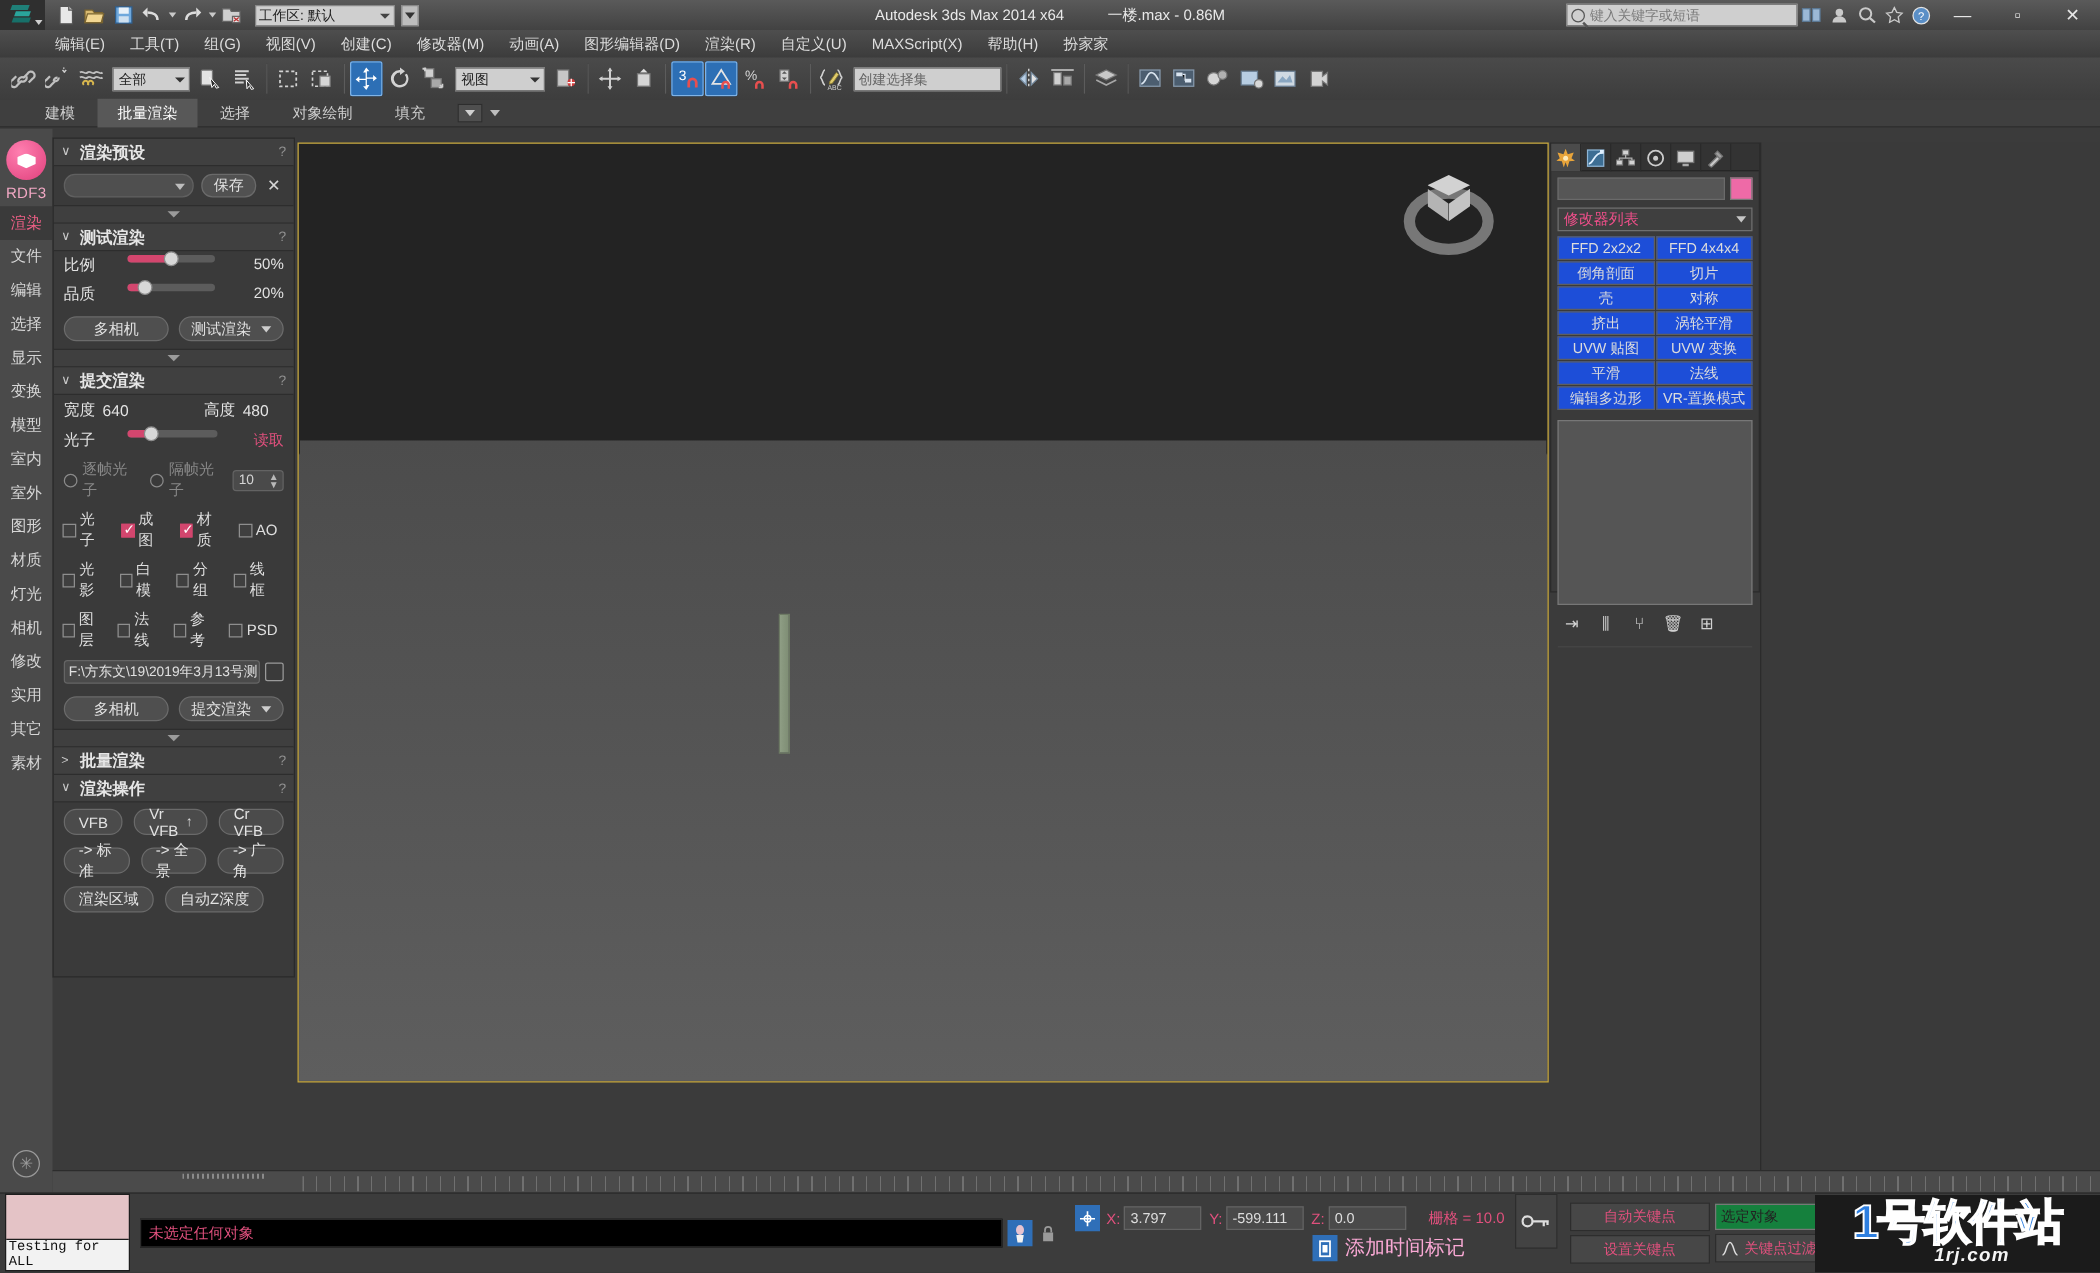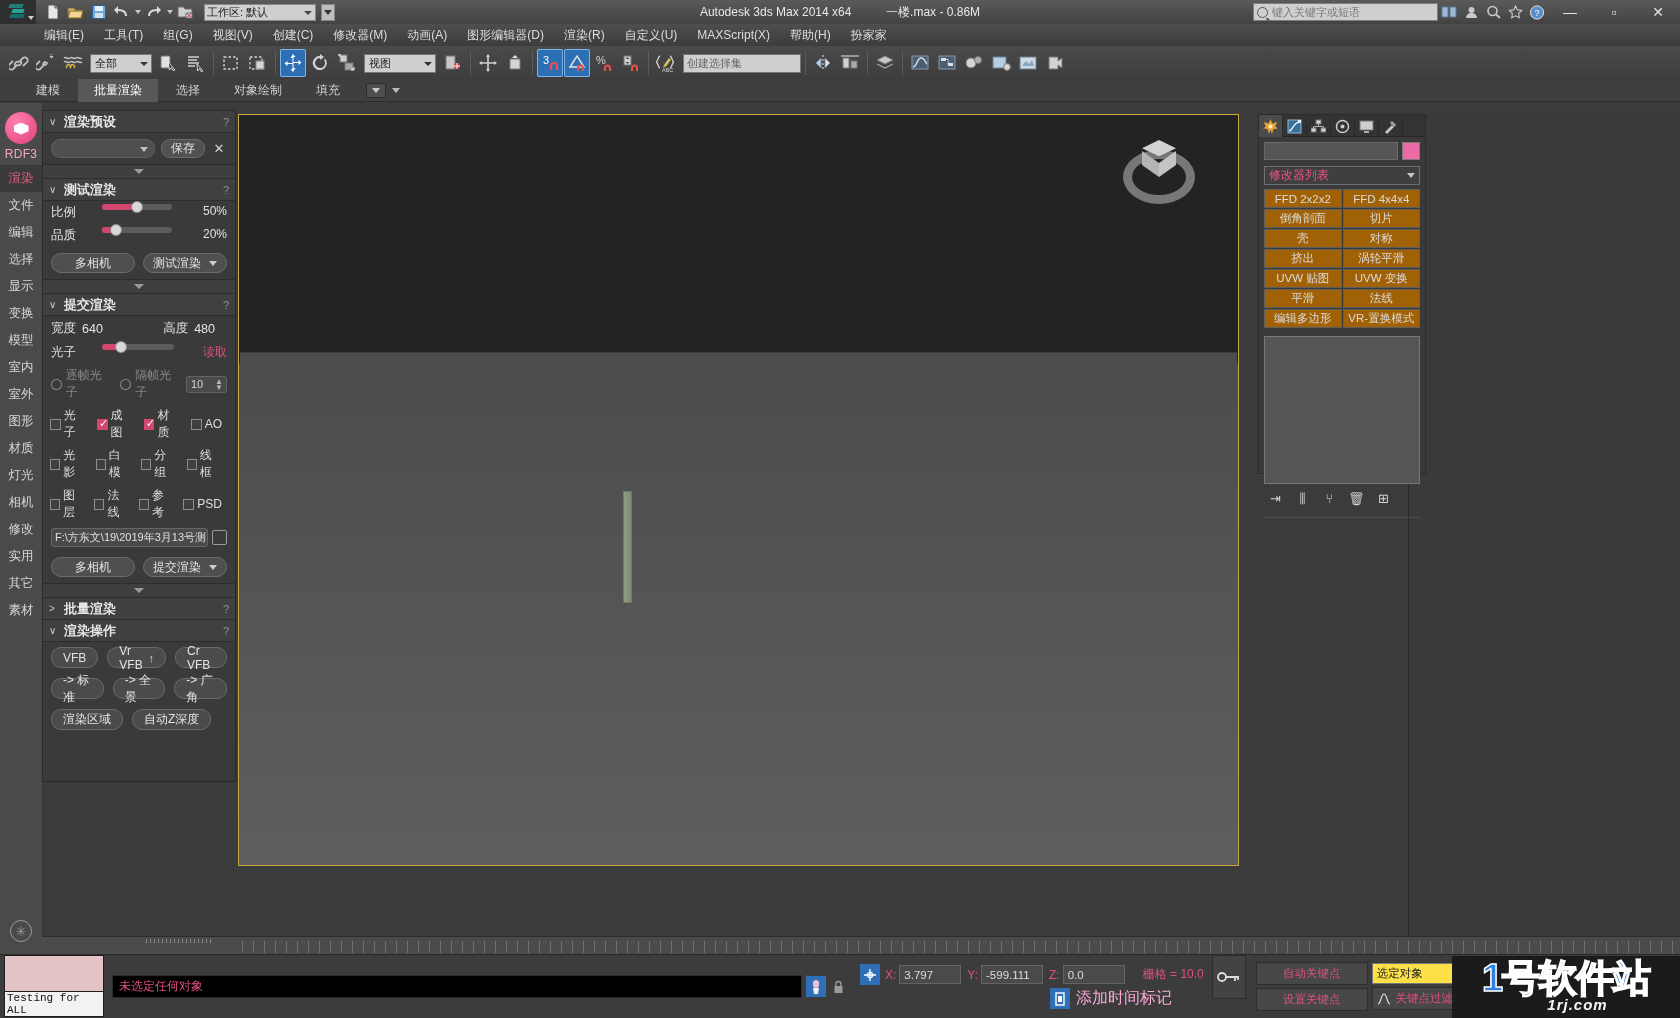--- a/index.html
+++ b/index.html
@@ -157,34 +157,34 @@
   .vc-cube .f{ position:absolute; }
   .vc-top{ left:3px; top:0; width:34px; height:17px; background:#d2d2d2;
     clip-path:polygon(50% 0,100% 48%,50% 96%,0 48%); }
   .vc-left{ left:3px; top:11px; width:17px; height:26px; background:#b4b4b4;
     clip-path:polygon(0 0,100% 46%,100% 100%,0 54%); }
   .vc-right{ left:20px; top:11px; width:17px; height:26px; background:#c4c4c4;
     clip-path:polygon(0 46%,100% 0,100% 54%,0 100%); }
 
   
   .rpanel{ position:absolute; left:1240px; top:114px; width:168px; height:360px;
-    background:#3a3a3a; border:1px solid #2b2b2b;margin-left:18px;}
+    background:#3a3a3a; border:1px solid #2b2b2b;}
   .rp-tabs{ display:flex; height:22px; background:#333; border-bottom:1px solid #262626;}
   .rp-tab{ width:24px; height:22px; display:flex; align-items:center; justify-content:center;
     border-right:1px solid #2a2a2a; }
   .rp-tab.sel{ background:#4b4b4b; }
   .rp-namerow{ display:flex; align-items:center; gap:4px; padding:5px 5px 3px 5px;}
   .rp-name{ flex:1; height:18px; background:#565656; border:1px solid #6a6a6a; }
   .rp-color{ width:18px; height:18px; background:#ee6aa7; border:1px solid #7a7a7a;}
   .modlist{ margin:3px 5px; height:19px; background:#3f3f3f; border:1px solid #6f6f6f;
     color:#ef4f8a; font-size:12px; display:flex; align-items:center; padding:0 4px; position:relative;}
   .modlist .dd{position:absolute;right:4px;top:6px;width:0;height:0;
     border-left:4px solid transparent;border-right:4px solid transparent;border-top:5px solid #c6c6c6;}
   .modgrid{ display:grid; grid-template-columns:1fr 1fr; gap:1px; margin:4px 5px 0 5px;}
-  .modbtn{ height:19px; background:#a16207; border:1px solid #5e5e5e; color:#dcdcdc;
+  .modbtn{ height:19px; background:#1d4ed8; border:1px solid #5e5e5e; color:#dcdcdc;
     font-size:11.5px; display:flex; align-items:center; justify-content:center;}
   .stackbox{ margin:8px 5px 0 5px; height:148px; background:#555; border:1px solid #777;}
   .stacktools{ display:flex; align-items:center; gap:10px; padding:6px 8px; }
   .stool{ width:17px;height:17px; display:flex;align-items:center;justify-content:center;color:#d2d2d2;font-size:13px;}
   .rp-sep{ margin:4px 5px; height:1px; background:#2c2c2c; border-bottom:1px solid #4c4c4c;}
   .rpanel2{ position:absolute; left:1408px; top:114px; width:272px; bottom:64px; background:#3a3a3a;
     border-left:1px solid #2b2b2b;}
 
   
   .trackbar{ position:absolute; left:42px; right:0; bottom:64px; height:18px; background:#4b4b4b;
@@ -210,21 +210,21 @@
   .sbtn.blue{ background:#2f6fb8; }
   .xyz{ display:flex; align-items:center; gap:0; margin-left:6px;}
   .axis{ display:flex; align-items:center; gap:3px; margin-right:6px;}
   .axlbl{ color:#e0507d; font-size:12px; }
   .axin{ width:62px; height:19px; background:#4a4a4a; border:1px solid #636363; color:#dedede;
     font-size:11.5px; display:flex; align-items:center; padding-left:4px;}
   .gridlbl{ color:#e0507d; font-size:12px; margin-left:12px;}
   .keycol{ width:112px; display:flex; flex-direction:column; gap:3px; justify-content:center; margin-left:10px;}
   .keybtn{ height:23px; background:#474747; border:1px solid #2d2d2d; color:#e0507d; font-size:11.5px;
     display:flex; align-items:center; justify-content:center; gap:3px;}
-  .selcombo{ width:108px; height:21px; background:#fde047; border:1px solid #777; color:#222;
+  .selcombo{ width:108px; height:21px; background:#15803d; border:1px solid #777; color:#222;
     font-size:11.5px; display:flex; align-items:center; padding:0 14px 0 4px; position:relative;}
   .selcombo .dd{position:absolute;right:4px;top:8px;width:0;height:0;
     border-left:4px solid transparent;border-right:4px solid transparent;border-top:4px solid #333;}
   .watermark{ position:absolute; right:0; bottom:0; width:228px; height:62px;
     background:#1b1b1b; display:flex; flex-direction:column; align-items:center; justify-content:center;}
   .wm1{ font-size:38px; font-weight:bold; color:#2e7fe0; letter-spacing:-1px; line-height:.9;
     -webkit-text-stroke:1.5px #fff;}
   .wm2{ font-size:15px; font-weight:bold; color:#f5f5f5; font-style:italic; letter-spacing:1px;margin-left:23px;}
   .keyicon{ width:34px;height:44px; display:flex;align-items:center;justify-content:center;
     border:1px solid #2d2d2d; background:#434343; margin-left:8px; color:#ddd; font-size:16px;}

